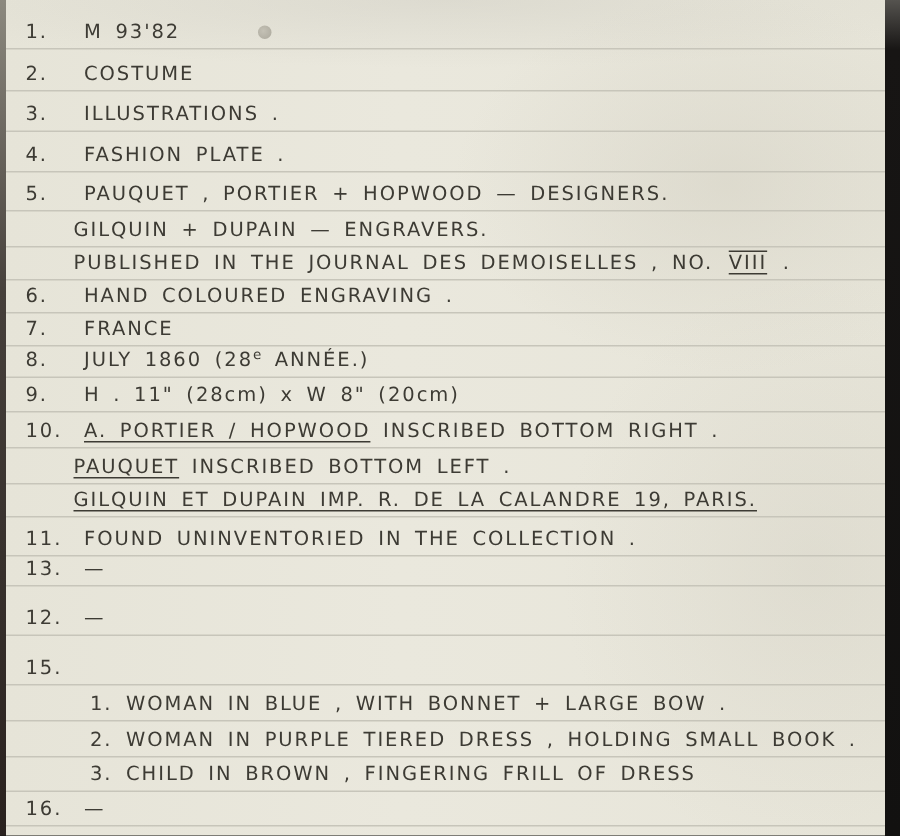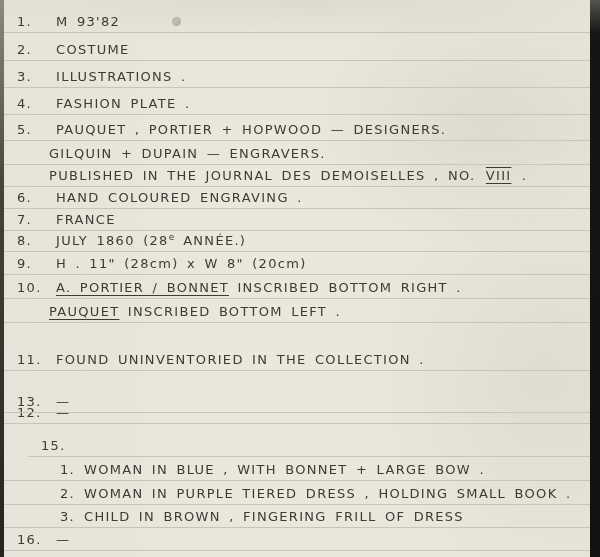--- a/index.html
+++ b/index.html
@@ -99,38 +99,41 @@
       <div class="row main" style="top: 230px; height: 21px;">
         <span class="num">8.</span>
         <span class="text"><span>JULY 1860   (28</span><span class="seg-sup">e</span><span> ANNÉE.)</span></span>
       </div>
       <div class="row main" style="top: 251px; height: 23px;">
         <span class="num">9.</span>
         <span class="text"><span>H . 11" (28cm) x W 8" (20cm)</span></span>
       </div>
       <div class="row main" style="top: 274px; height: 24px;">
         <span class="num">10.</span>
-        <span class="text"><span class="seg-underline">A. PORTIER / BONNET</span><span> INSCRIBED BOTTOM RIGHT .</span></span>
+        <span class="text"><span class="seg-underline">A. PORTIER / HOPWOOD</span><span> INSCRIBED BOTTOM RIGHT .</span></span>
       </div>
       <div class="row cont" style="top: 298px; height: 24px;">
         <span class="text"><span class="seg-underline">PAUQUET</span><span> INSCRIBED BOTTOM LEFT .</span></span>
+      </div>
+      <div class="row cont" style="top: 322px; height: 22px;">
+        <span class="text"><span class="seg-underline">GILQUIN ET DUPAIN IMP. R. DE LA CALANDRE 19, PARIS.</span></span>
       </div>
       <div class="row main" style="top: 348px; height: 22px; padding-left: 32px;">
         <span class="num">11.</span>
         <span class="text"><span>FOUND UNINVENTORIED IN THE COLLECTION .</span></span>
       </div>
       <div class="row main" style="top: 366px; height: 23px; margin-top: 34px;">
         <span class="num">12.</span>
         <span class="text"><span>—</span></span>
       </div>
-      <div class="row main" style="top: 389px; height: 23px;">
+      <div class="row main" style="top: 367px; height: 23px;">
         <span class="num">13.</span>
         <span class="text"><span>—</span></span>
       </div>
-      <div class="row main" style="top: 434px; height: 22px; margin-left: 24px;">
+      <div class="row main" style="top: 434px; height: 22px;">
         <span class="num">15.</span>
       </div>
       <div class="row sub" style="top: 456px; height: 24px;">
         <span class="num">1.</span>
         <span class="text"><span>WOMAN IN BLUE , WITH BONNET + LARGE BOW .</span></span>
       </div>
       <div class="row sub" style="top: 480px; height: 24px;">
         <span class="num">2.</span>
         <span class="text"><span>WOMAN IN PURPLE TIERED DRESS , HOLDING SMALL BOOK .</span></span>
       </div>

